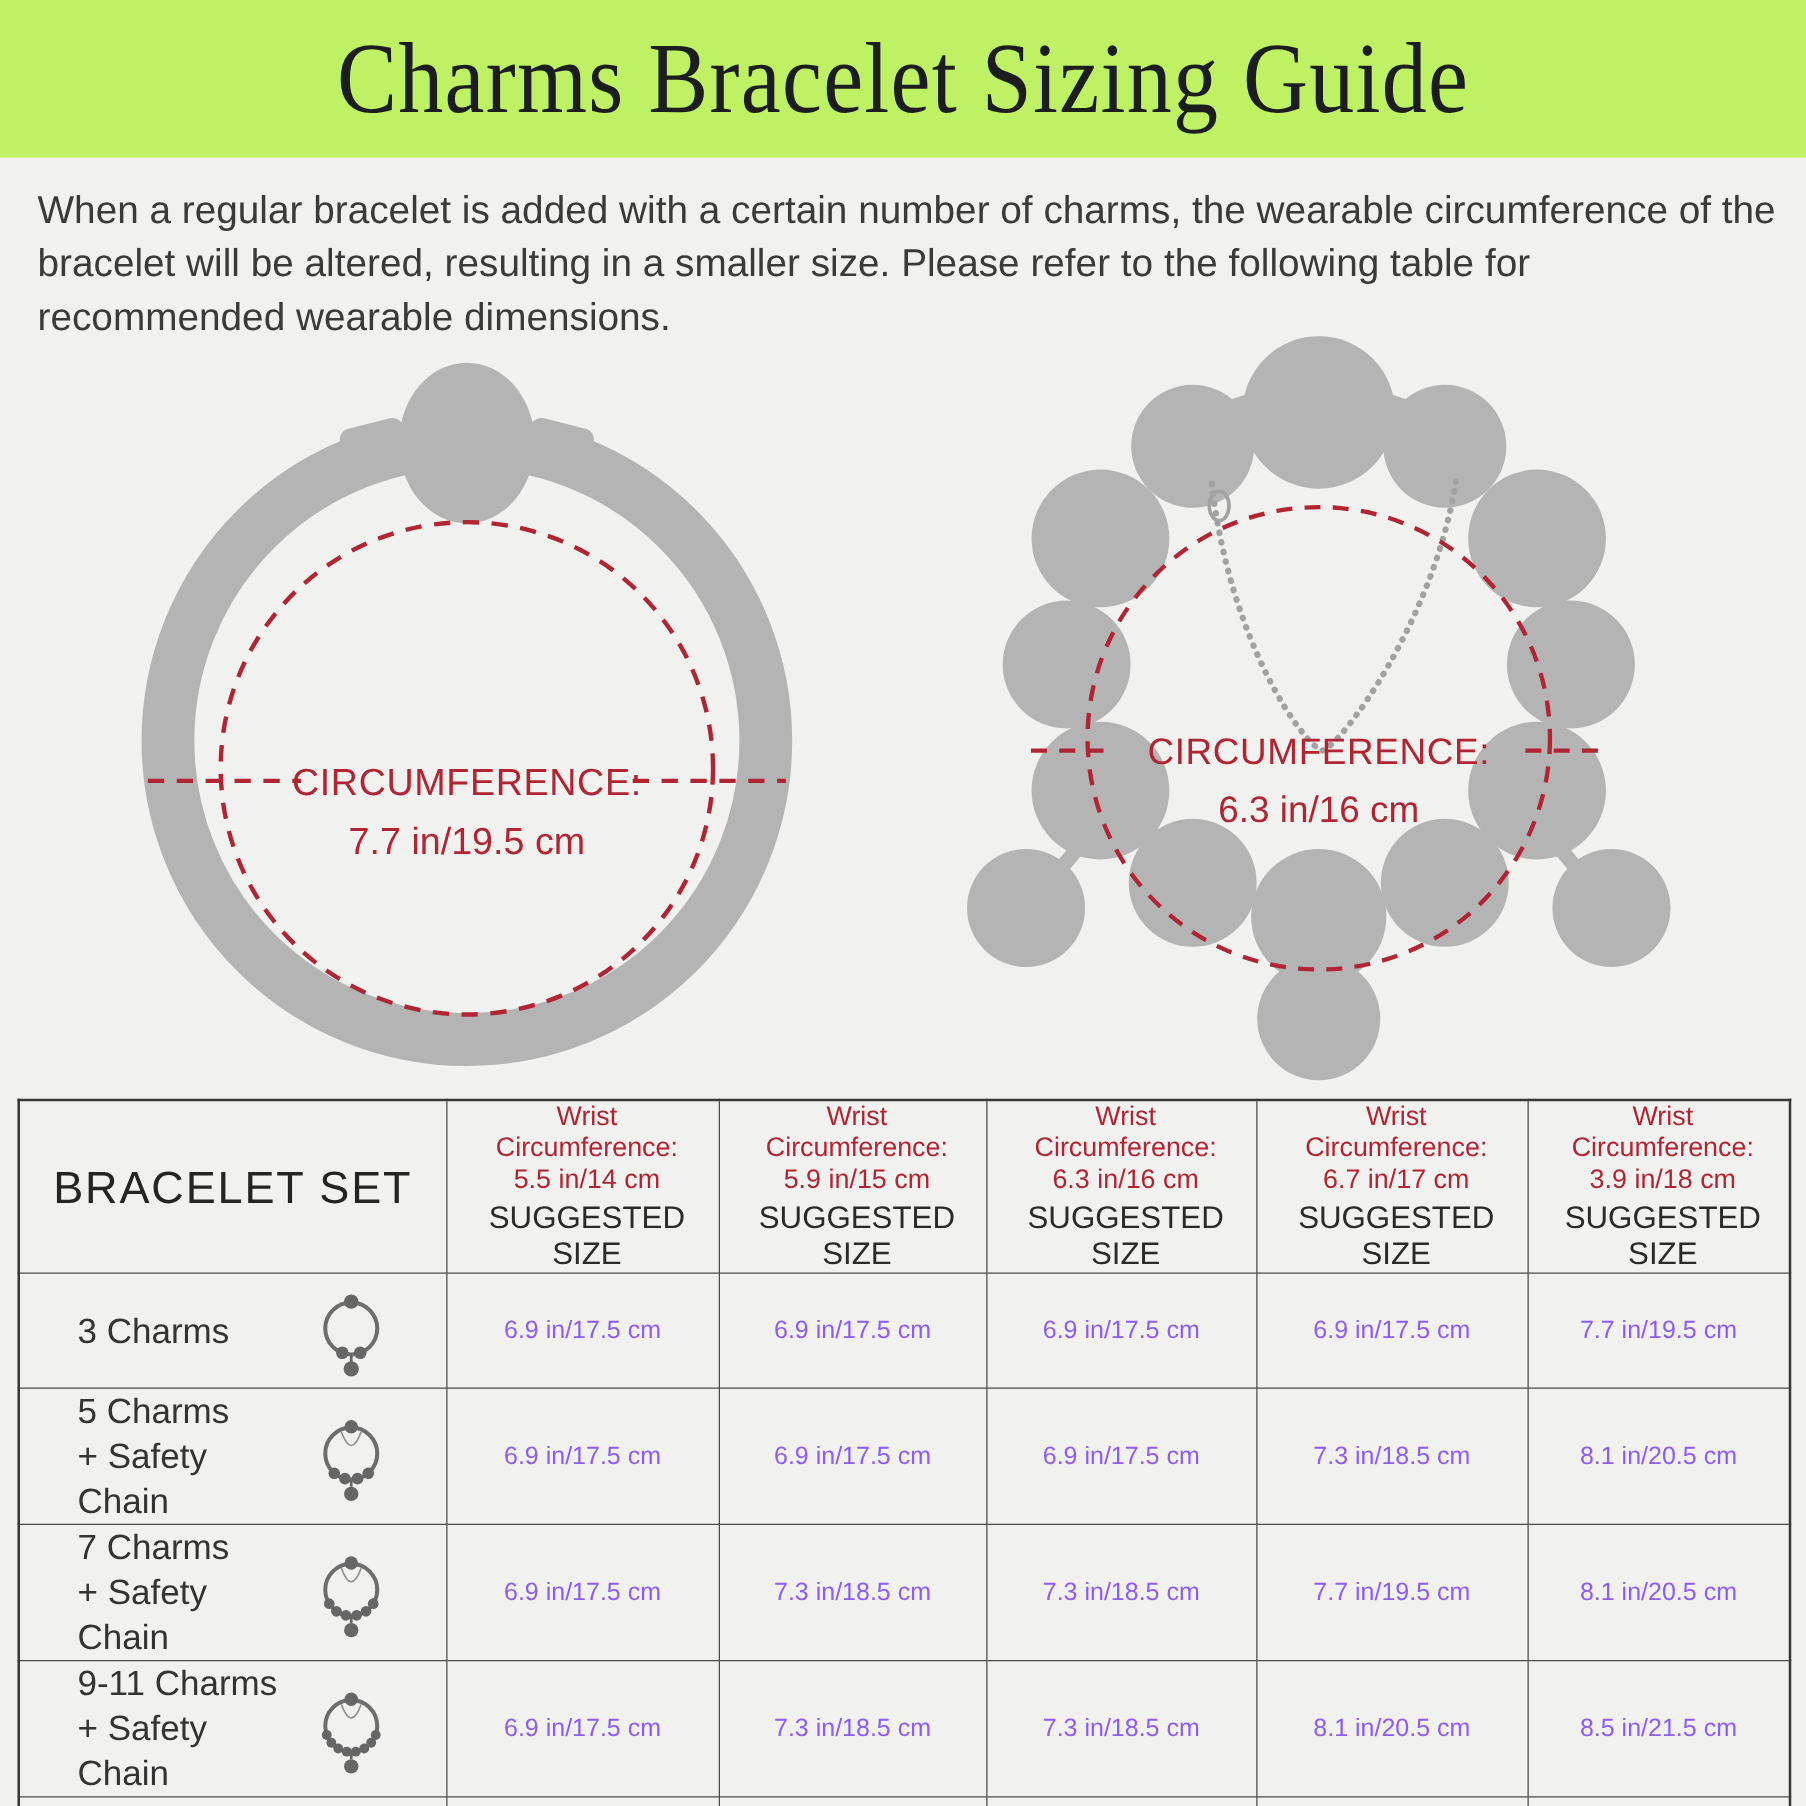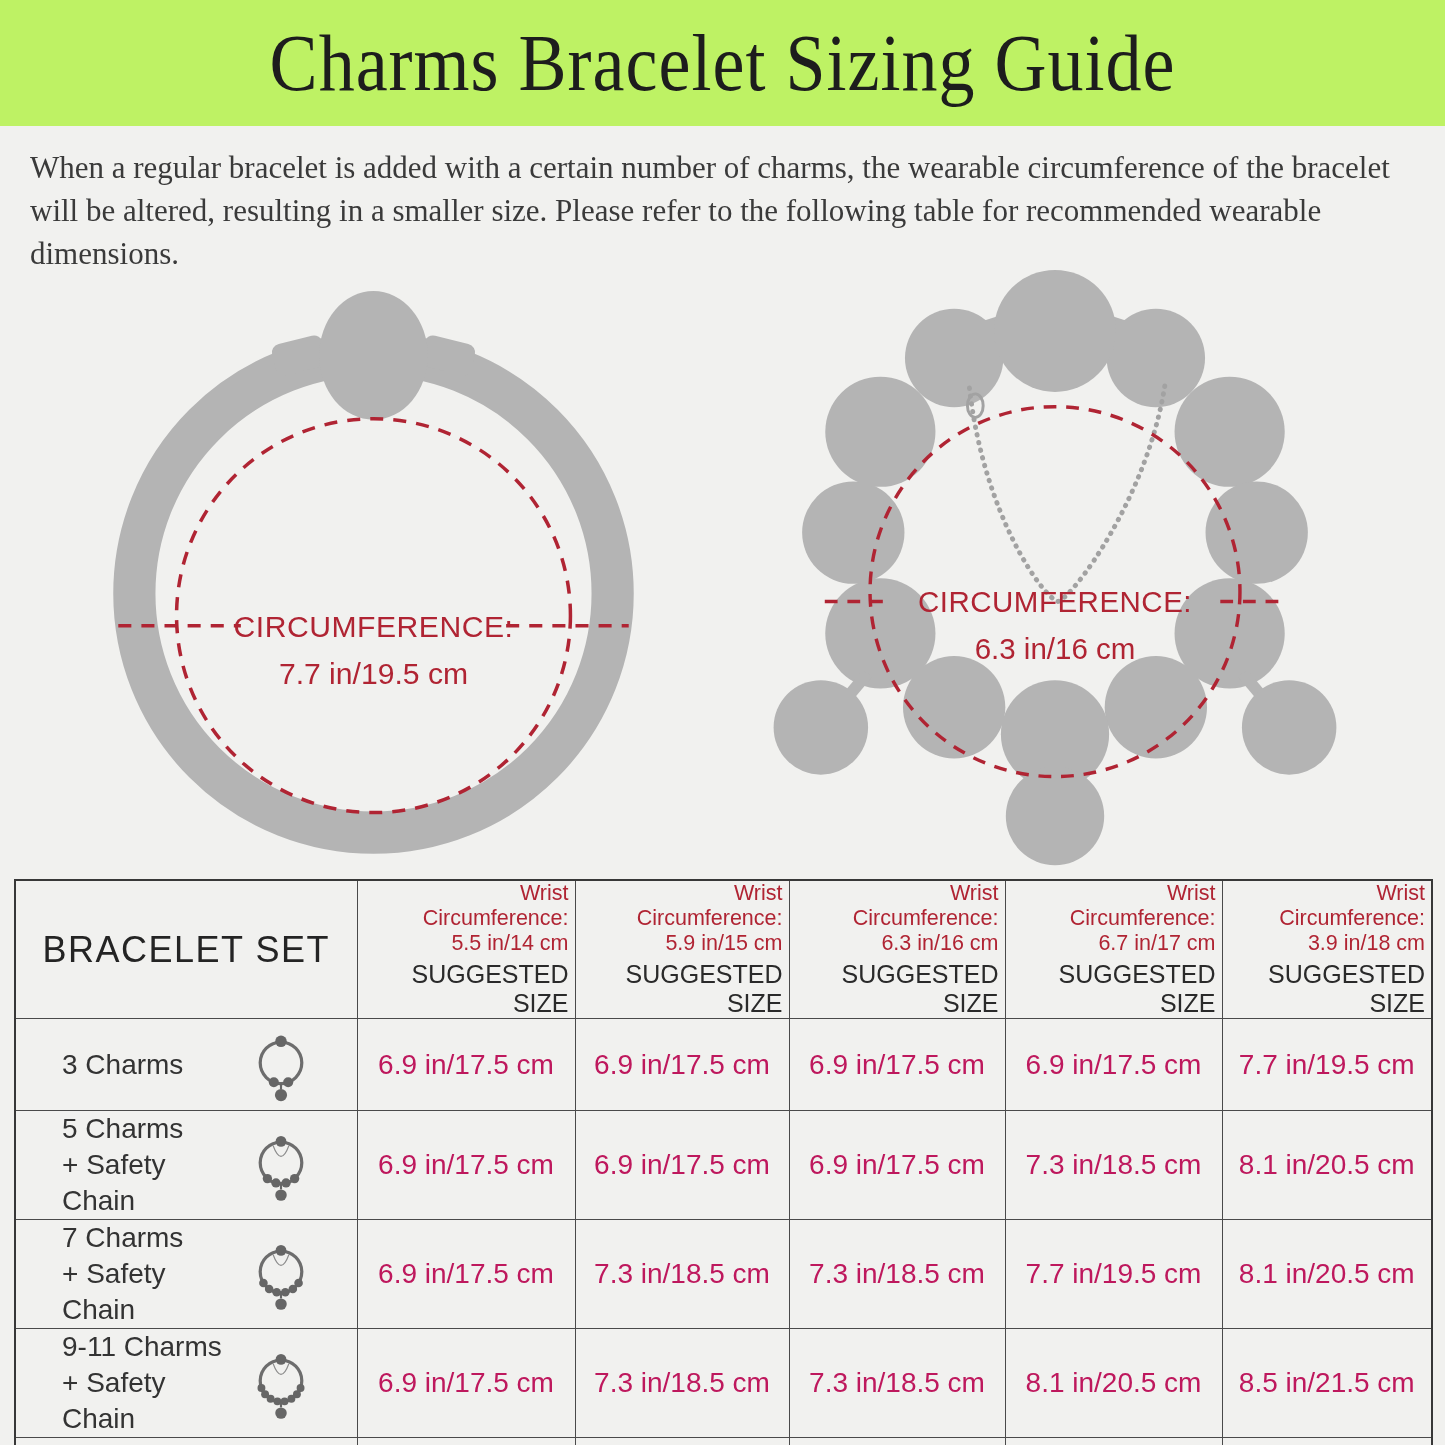--- a/index.html
+++ b/index.html
@@ -7,40 +7,40 @@
     width:1445px;height:1445px;overflow:hidden;
     background:#f1f1ef;
     font-family:"Liberation Sans",sans-serif;
     color:#2e2e2e;
   }
   .title-band{height:126px;background:#bef264;display:flex;align-items:center;justify-content:center;}
   .title-band h1{
     margin:0;font-family:"Liberation Serif",serif;font-weight:normal;
     font-size:72px;color:#1d1d1d;letter-spacing:1px;transform:scaleY(1.12);
   }
-  .intro{margin:20px 25px 0 30px;width:1392px;font-size:31px;line-height:43px;color:#3a3a3a;font-family:Liberation Serif, serif;}
+  .intro{margin:20px 25px 0 30px;width:1392px;font-size:31px;line-height:43px;color:#3a3a3a;}
   .diagrams{height:604px;display:flex;align-items:flex-end;padding-left:60px;}
   .diagram{position:relative;}
   .diagram.right{margin-left:42px;margin-top:-6px;}
   svg text{font-family:"Liberation Sans",sans-serif;}
   .circ-label{fill:#b02433;font-size:30px;letter-spacing:0.5px;}
   .circ-value{fill:#b02433;font-size:30px;}
 
   table.sizing-table{
     margin:0 14px;border-collapse:collapse;table-layout:fixed;width:1417px;
     border:2px solid #383838;
   }
   th,td{border:1.5px solid #4a4a4a;vertical-align:middle;padding:0;}
   thead tr{height:102px;}
   tbody tr{height:92px;}
   .th-set{font-size:36px;font-weight:normal;letter-spacing:1.5px;color:#242424;text-align:center;}
-  .th-col{text-align:right;padding:0 6px 0 13px;font-weight:normal;}
+  .th-col{text-align:center;padding:0 6px 0 13px;font-weight:normal;}
   .wrist-line,.wrist-measure{display:block;color:#b02433;font-size:21.5px;line-height:25px;}
   .suggested{display:block;font-size:25px;color:#2a2a2a;margin-top:4px;}
-  .size-cell{text-align:center;font-size:28px;color:#be185d;}
+  .size-cell{text-align:center;font-size:20px;color:#8b5cf6;}
   .set-inner{display:flex;align-items:center;height:100%;padding-left:46px;padding-right:40px;}
   .set-label{font-size:28px;line-height:36px;color:#333;}
   .set-line2:empty{display:none;}
   .set-icon{margin-left:auto;display:flex;align-items:center;}
 </style>
 </head>
 <body>
 
 <div class="title-band">
   <h1>Charms Bracelet Sizing Guide</h1>

